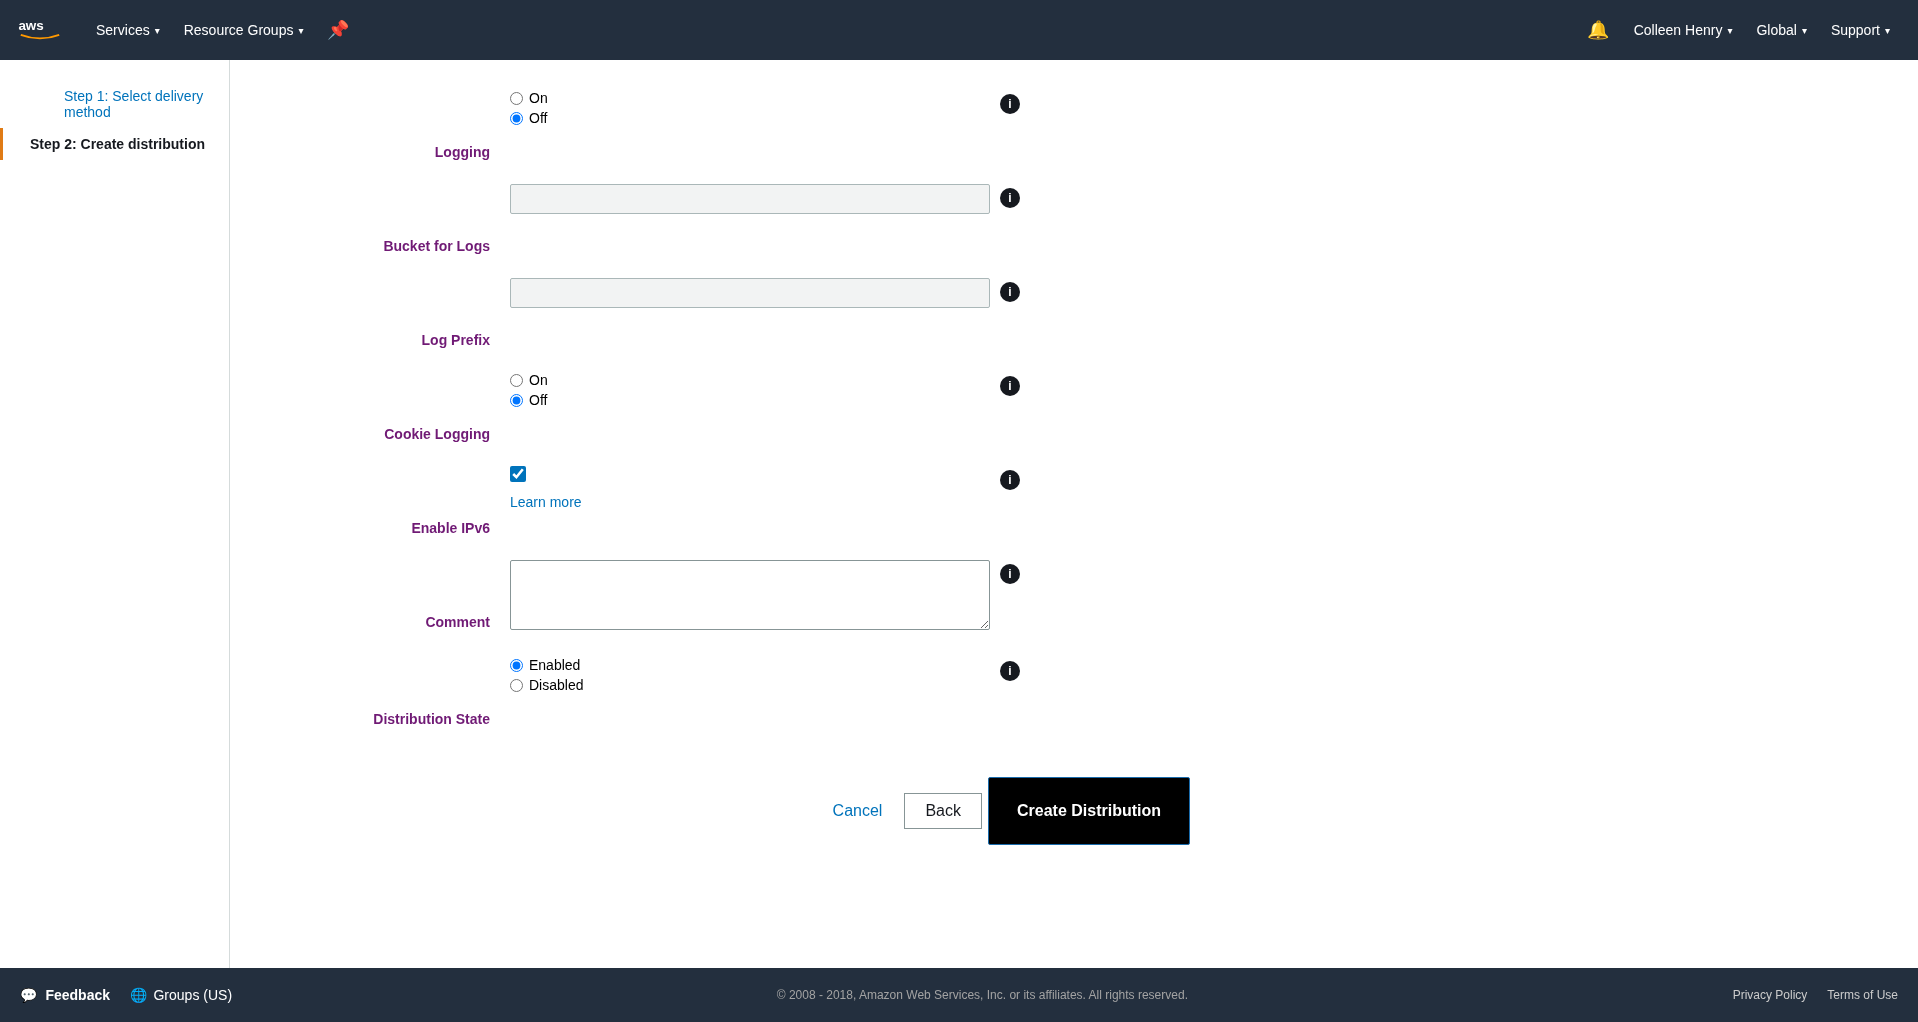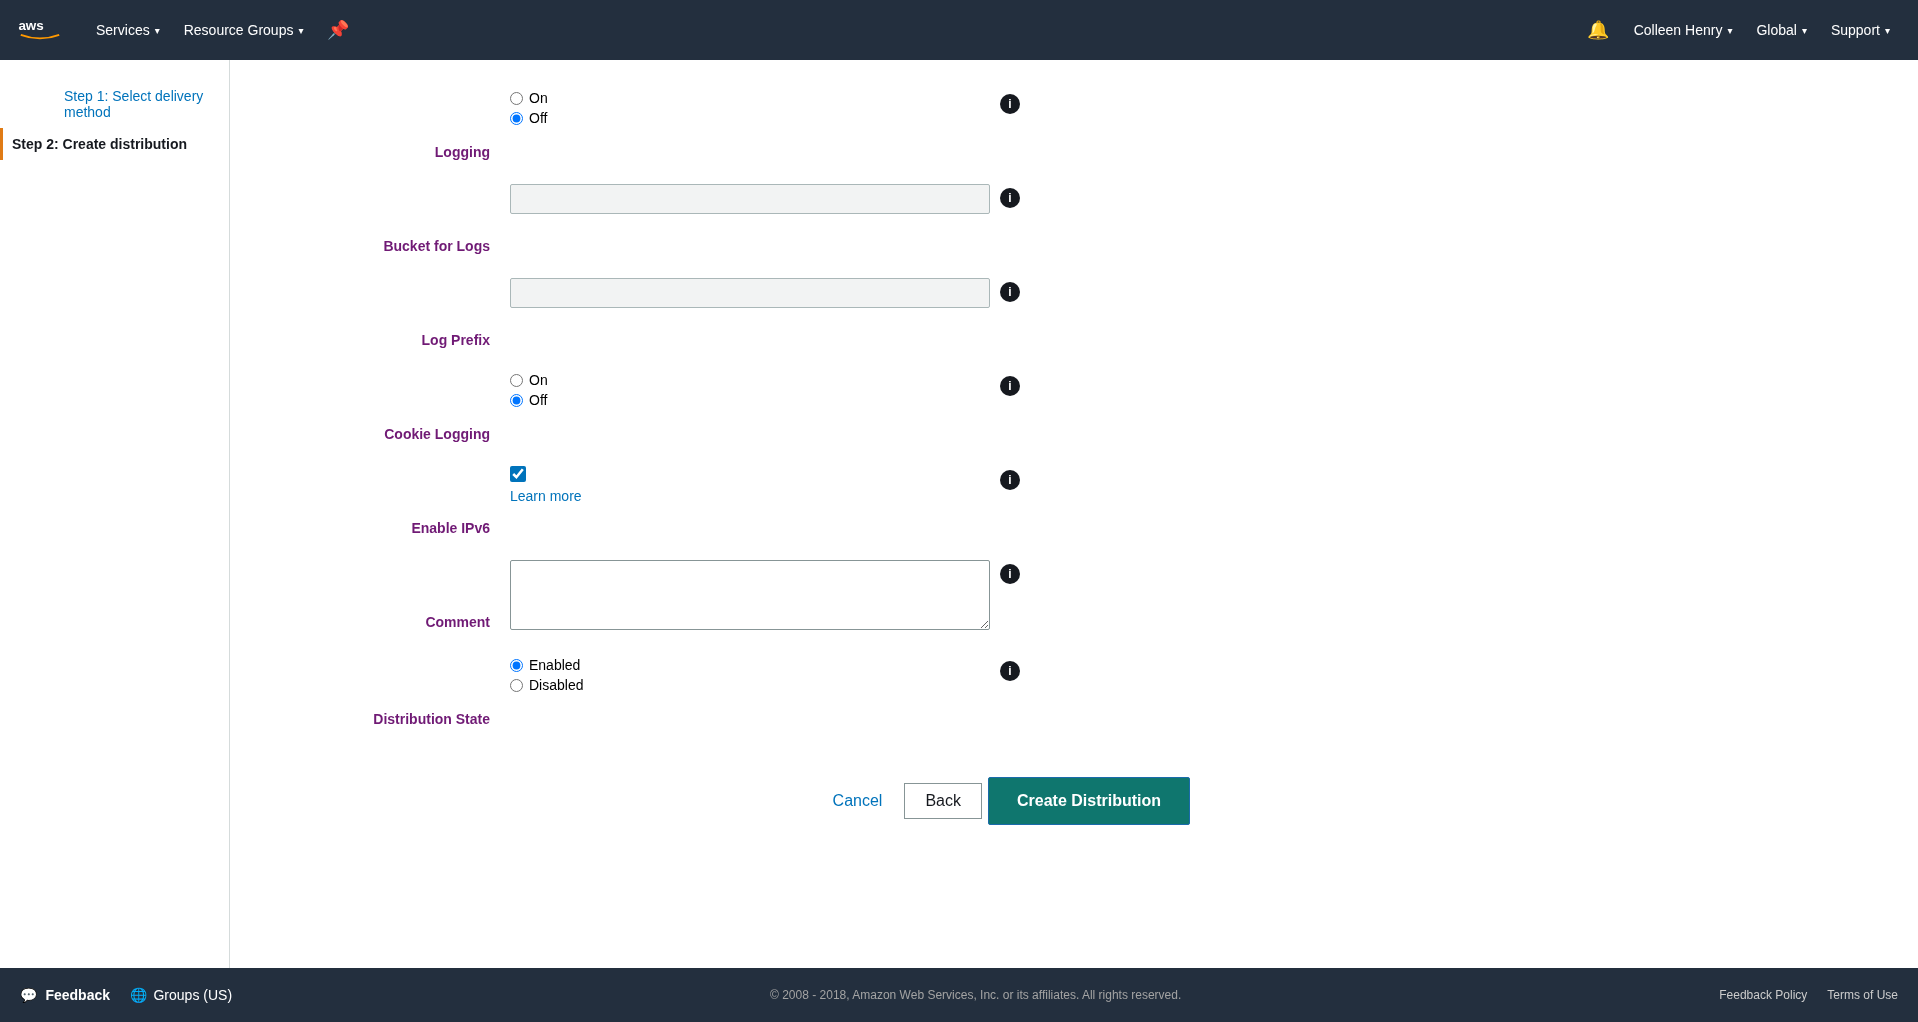--- a/index.html
+++ b/index.html
@@ -50,21 +50,21 @@
       cursor: pointer;
     }
     .sidebar-step.active-step {
       color: #0073bb;
       margin-left: 44px;
     }
     .sidebar-step.current-step {
       color: #16191f;
       font-weight: 700;
       border-left: 3px solid #e07b15;
-      padding-left: 9px;
+      padding-left: 27px;
     }
 
     
     .content {
       flex: 1;
       background: #fff;
       padding: 30px 60px 30px 60px;
       overflow-y: auto;
     }
 
@@ -135,21 +135,21 @@
       margin-top: 30px;
       padding-top: 20px;
     }
     .btn-cancel {
       background: none; border: none; color: #0073bb; font-size: 16px; font-weight: 500; cursor: pointer; padding: 8px 16px;
     }
     .btn-back {
       background: #fff; border: 1px solid #879596; color: #16191f; font-size: 16px; font-weight: 500; cursor: pointer; padding: 8px 20px; border-radius: 0;
     }
     .btn-create {
-      background: #0f766e; border: 1px solid #1a6bab; color: #fff; font-size: 16px; font-weight: 700; cursor: pointer; padding: 14px 28px; border-radius: 2px;
+      background: #000000; border: 1px solid #1a6bab; color: #fff; font-size: 16px; font-weight: 700; cursor: pointer; padding: 24px 28px; border-radius: 2px;
     }
 
     
     .footer {
       background: #232f3e;
       color: #fff;
       display: flex;
       align-items: center;
       height: 54px;
       padding: 0 20px;
@@ -277,21 +277,21 @@
         <div class="form-info">
           <div class="info-icon">i</div>
         </div>
       </div>
 
       <div class="form-row">
         <div class="form-label">
           <span>Enable IPv6</span>
         </div>
         <div class="form-control">
-          <div style="display:flex; flex-direction:column; ">
+          <div style="display:flex; flex-direction:column; gap:6px;">
             <label class="checkbox-item">
               <input type="checkbox" checked="" style="">
             </label>
             <a class="learn-more">Learn more</a>
           </div>
         </div>
         <div class="form-info">
           <div class="info-icon">i</div>
         </div>
       </div>
@@ -345,16 +345,16 @@
     <span>Feedback</span>
   </div>
   <div class="footer-lang">
     <span>🌐</span>
     <span>Groups (US)</span>
   </div>
   <div class="footer-center">
     <span>© 2008 - 2018, Amazon Web Services, Inc. or its affiliates. All rights reserved.</span>
   </div>
   <div class="footer-right">
-    <span class="footer-link">Feedback Policy</span>
+    <span class="footer-link">Privacy Policy</span>
     <span class="footer-link">Terms of Use</span>
   </div>
 </footer>
 
 </body></html>

